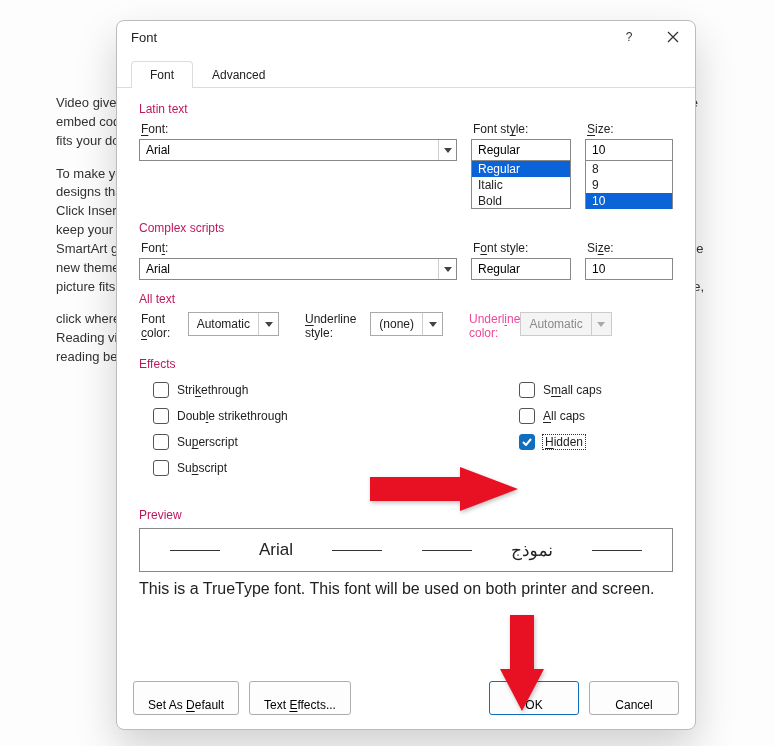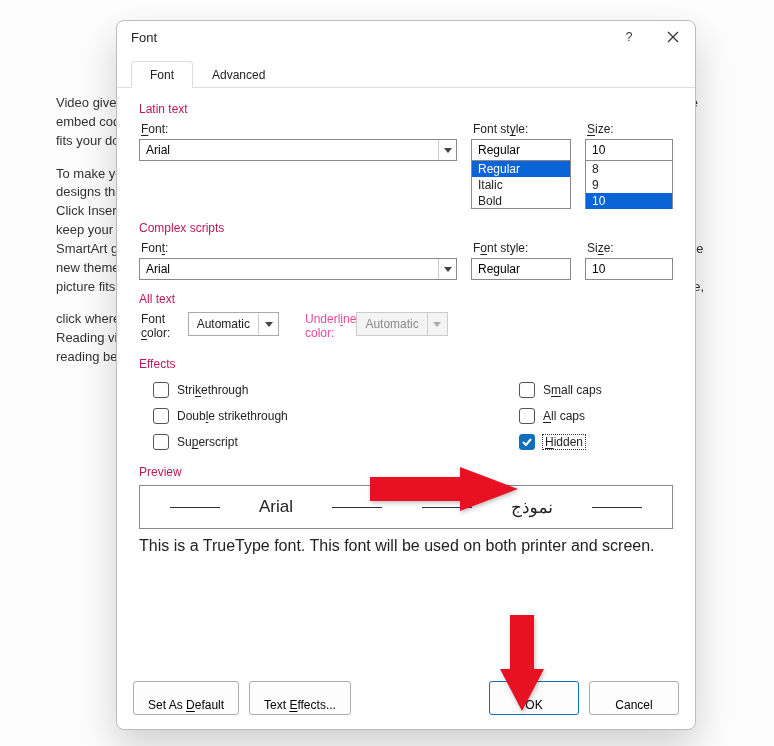--- a/index.html
+++ b/index.html
@@ -53,21 +53,21 @@
     .effects-cols { display: flex; margin-top: 4px; gap: 40px; }
     .effects-left { width: 340px; padding-left: 14px; }
     .effects-right { flex: 1; }
     .chk { display: flex; align-items: center; gap: 8px; height: 26px; font-size: 12px; }
     .chkbox { width: 16px; height: 16px; border: 1.5px solid #555; border-radius: 3px; display:flex; align-items:center; justify-content:center; background:#fff; }
     .chkbox.checked { background: #106ebe; border-color: #106ebe; }
     .chkbox.checked svg { display:block; }
     .chkbox svg { display:none; }
     .hidden-foc { outline: 1px dotted #333; padding: 0 2px; }
 
-    .preview { margin-top: 10px; }
+    .preview { margin-top: 27px; }
     .preview-box { border: 1px solid #888; height: 44px; display:flex; align-items:center; justify-content: space-around; padding: 0 10px; margin-top:4px; }
     .pv-line { border-top: 1px solid #333; width: 50px; }
     .pv-arial { font-family: Arial; font-size: 17px; }
     .pv-arabic { font-size: 17px; direction: rtl; }
     .preview-note { font-size: 16px; margin-top: 8px; }
 
     .btnbar { display:flex; gap: 10px; padding: 12px 16px 14px 16px; align-items:center; }
     .btnbar-spacer { flex:1; }
     .btn { height: 26px; border: 1px solid #adadad; background: #fdfdfd; border-radius: 3px; padding: 16px 14px; font: inherit; font-size: 12px; min-width: 90px; }
     .btn.primary { border-color: #106ebe; }
@@ -183,20 +183,31 @@
           <div class="select">
               <span class="val">Automatic</span>
               <span class="dd">
                 <svg width="8" height="5">
                   <path d="M0 0 L8 0 L4 5 Z" fill="#444"></path>
                 </svg>
               </span>
             </div>
         </div>
         <div class="alltext-col" style="width:140px">
+          <div class="fld-label"><span class="u">U</span><span>nderline style:</span></div>
+          <div class="select">
+              <span class="val" style="text-align:left">(none)</span>
+              <span class="dd">
+                <svg width="8" height="5">
+                  <path d="M0 0 L8 0 L4 5 Z" fill="#444"></path>
+                </svg>
+              </span>
+            </div>
+        </div>
+        <div class="alltext-col" style="width:140px">
           <div class="fld-label" style="color:#ec4899"><span>Underl</span><span class="u">i</span><span>ne color:</span></div>
           <div class="select disabled">
               <span class="val">Automatic</span>
               <span class="dd">
                 <svg width="8" height="5">
                   <path d="M0 0 L8 0 L4 5 Z" fill="#aaa"></path>
                 </svg>
               </span>
             </div>
         </div>
@@ -211,20 +222,24 @@
               <span class="chkbox"></span>
               <span><span>Stri</span><span class="u">k</span><span>ethrough</span></span>
             </div>
           <div class="chk">
               <span class="chkbox"></span>
               <span><span>Doub</span><span class="u">l</span><span>e strikethrough</span></span>
             </div>
           <div class="chk">
               <span class="chkbox"></span>
               <span><span>Su</span><span class="u">p</span><span>erscript</span></span>
+            </div>
+          <div class="chk">
+              <span class="chkbox"></span>
+              <span><span>Su</span><span class="u">b</span><span>script</span></span>
             </div>
         </div>
         <div class="effects-right">
           <div class="chk">
               <span class="chkbox"></span>
               <span><span>S</span><span class="u">m</span><span>all caps</span></span>
             </div>
           <div class="chk">
               <span class="chkbox"></span>
               <span><span class="u">A</span><span>ll caps</span></span>

